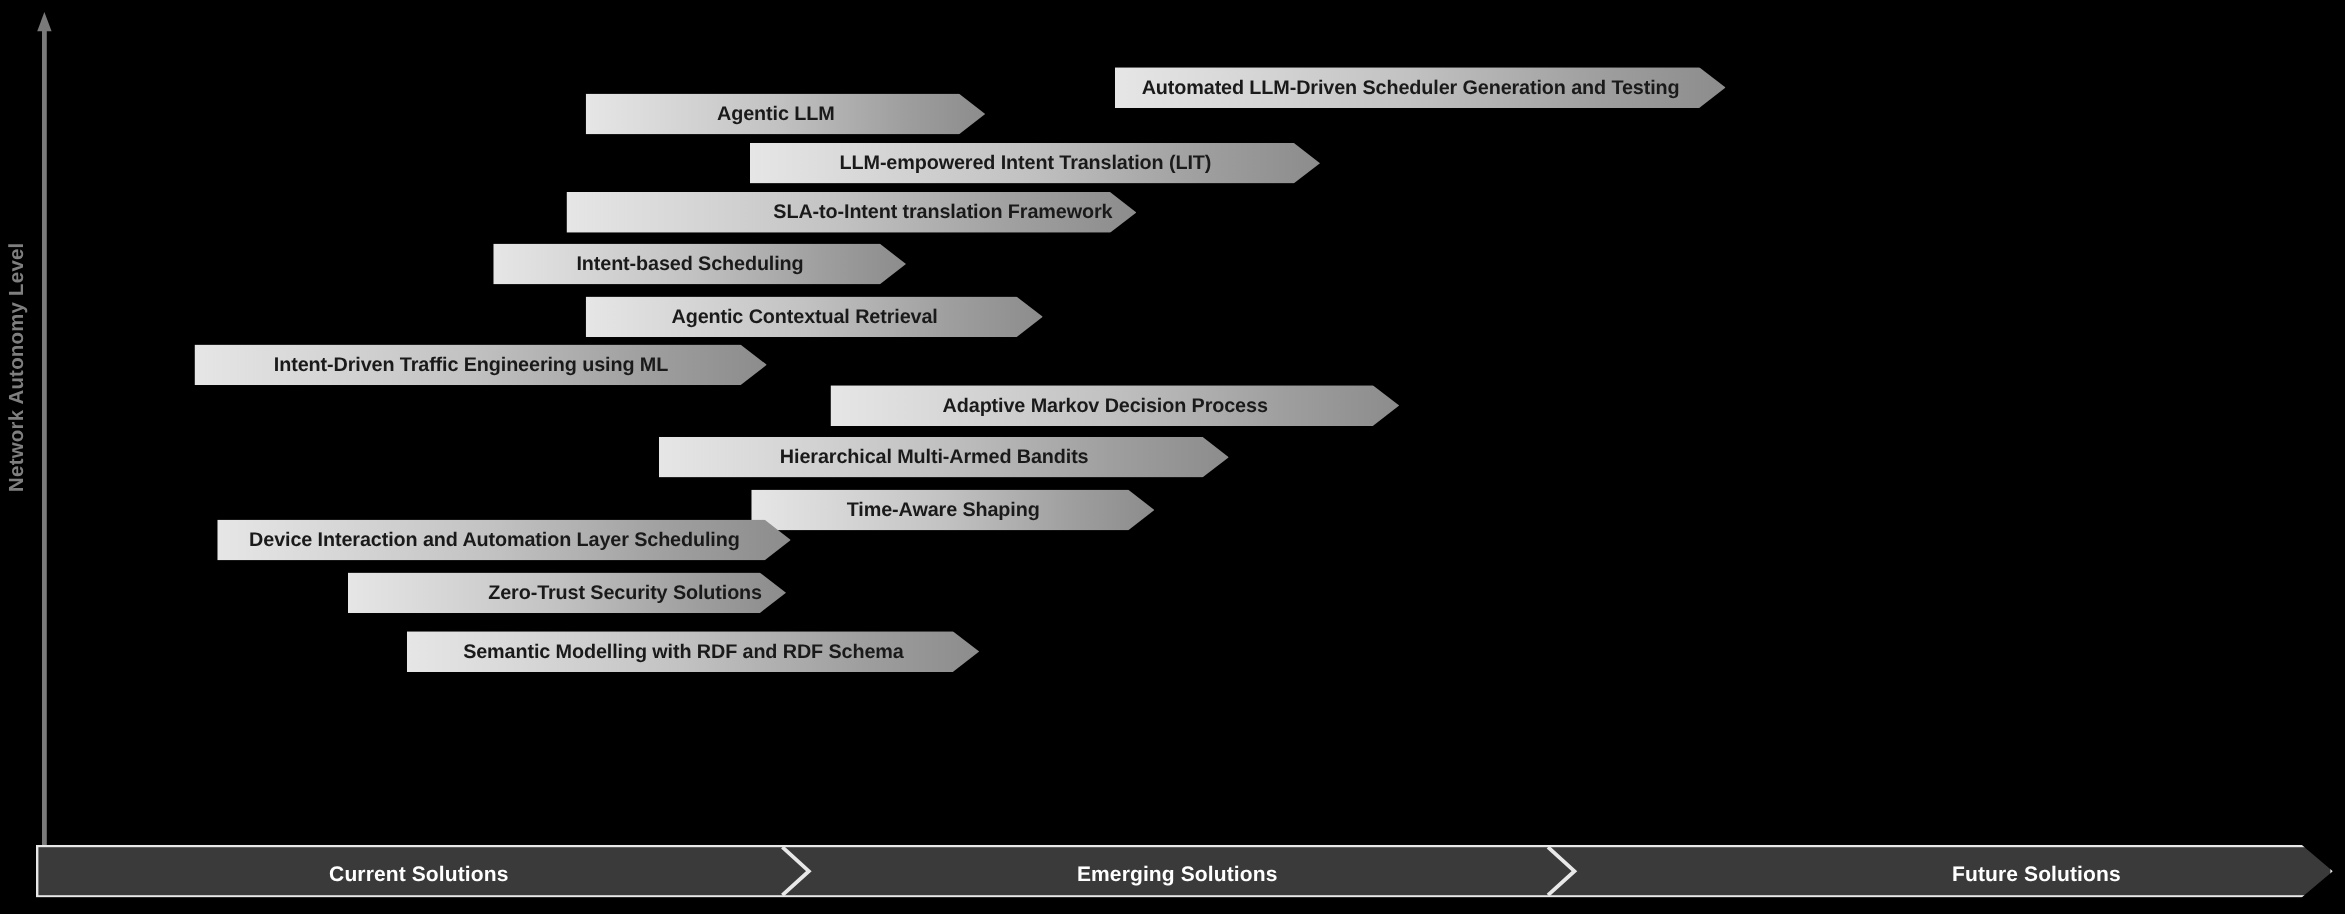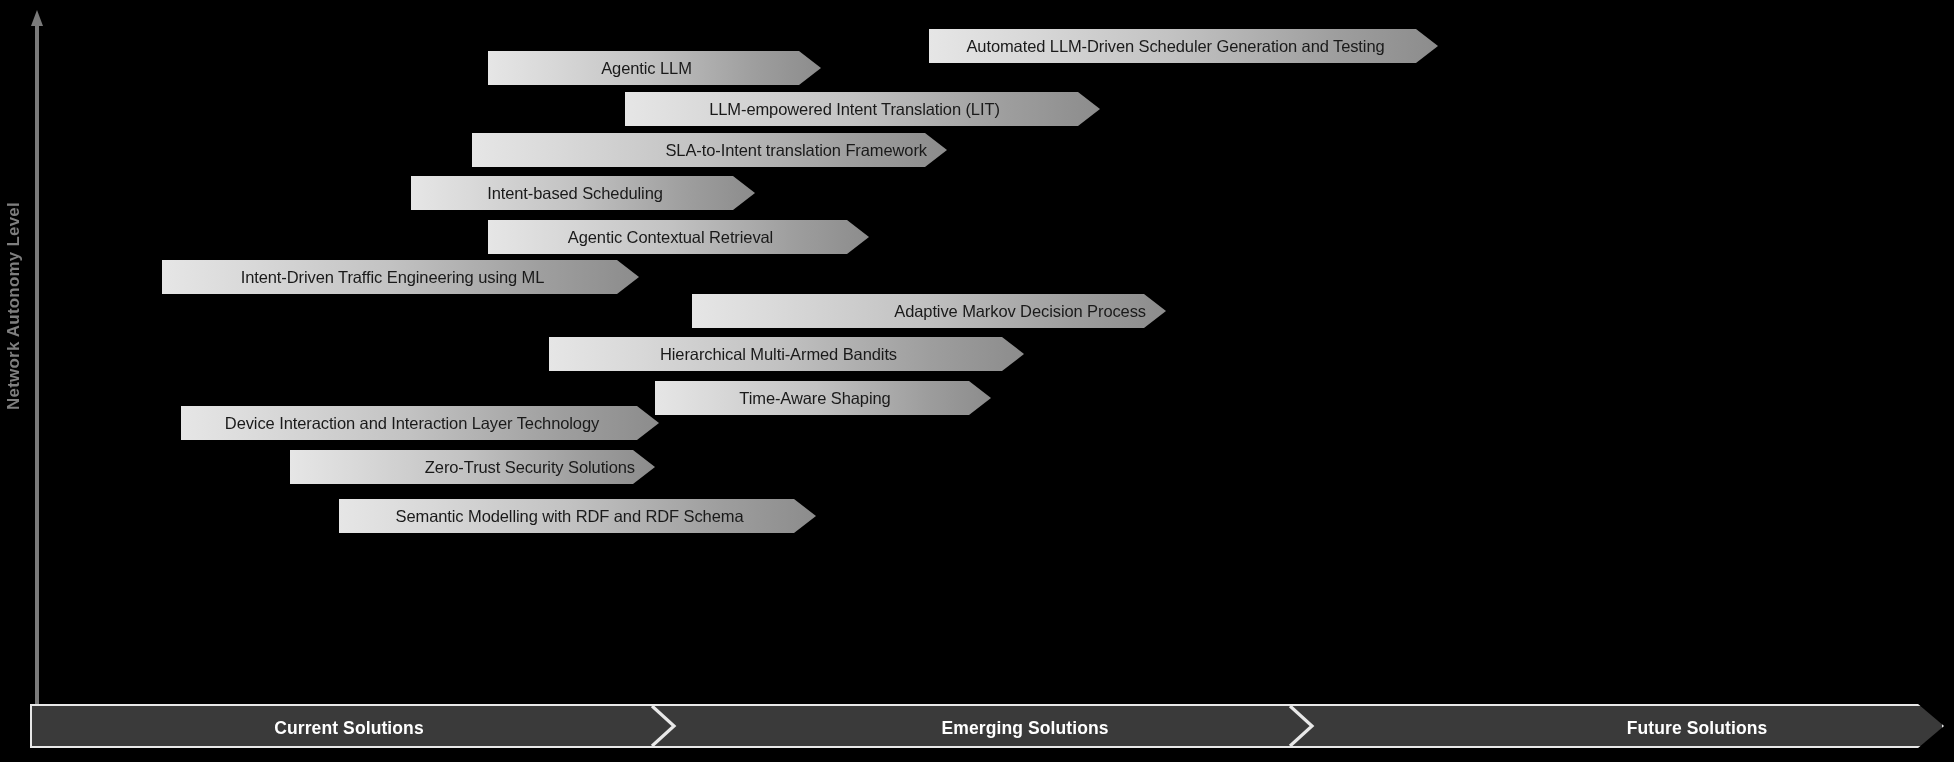--- a/index.html
+++ b/index.html
@@ -47,29 +47,30 @@
 
   
   .solution-arrow {
     position: absolute;
     display: flex;
     align-items: center;
     justify-content: center;
     height: 34px;
     color: #1a1a1a;
     font-size: 16.5px;
-    font-weight: normal;
+    font-weight: bold;
     letter-spacing: -0.1px;
     white-space: nowrap;
     background: linear-gradient(to right, #e6e6e6 0%, #d9d9d9 18%, #c2c2c2 48%, #9e9e9e 80%, #8c8c8c 100%);
     -webkit-clip-path: polygon(0 0, calc(100% - 22px) 0, 100% 50%, calc(100% - 22px) 100%, 0 100%);
     clip-path: polygon(0 0, calc(100% - 22px) 0, 100% 50%, calc(100% - 22px) 100%, 0 100%);
     box-sizing: border-box;
     padding-right: 20px;
     padding-left: 4px;
+    margin-top: 27px;
   }
   .solution-arrow .arrow-label {
     display: block;
     pointer-events: none;
   }
 
   
   #phase-axis {
     position: absolute;
     left: 30px;
@@ -135,45 +136,45 @@
       </div>
       <div class="solution-arrow" style="left: 411px; top: 176px; width: 344px;">
         <span class="arrow-label">Intent-based Scheduling</span>
       </div>
       <div class="solution-arrow" style="left: 488px; top: 220px; width: 381px;">
         <span class="arrow-label">Agentic Contextual Retrieval</span>
       </div>
       <div class="solution-arrow" style="left: 162px; top: 260px; width: 477px;">
         <span class="arrow-label">Intent-Driven Traffic Engineering using ML</span>
       </div>
-      <div class="solution-arrow" style="left: 692px; top: 294px; width: 474px; justify-content: flex-end;">
+      <div class="solution-arrow" style="left: 692px; top: 294px; width: 474px;">
         <span class="arrow-label">Adaptive Markov Decision Process</span>
       </div>
       <div class="solution-arrow" style="left: 549px; top: 337px; width: 475px;">
         <span class="arrow-label">Hierarchical Multi-Armed Bandits</span>
       </div>
-      <div class="solution-arrow" style="left: 655px; top: 381px; width: 336px;">
+      <div class="solution-arrow" style="left: 626px; top: 381px; width: 336px;">
         <span class="arrow-label">Time-Aware Shaping</span>
       </div>
       <div class="solution-arrow" style="left: 181px; top: 406px; width: 478px;">
-        <span class="arrow-label">Device Interaction and Interaction Layer Technology</span>
+        <span class="arrow-label">Device Interaction and Automation Layer Scheduling</span>
       </div>
       <div class="solution-arrow" style="left: 290px; top: 450px; width: 365px; justify-content: flex-end;">
         <span class="arrow-label">Zero-Trust Security Solutions</span>
       </div>
       <div class="solution-arrow" style="left: 339px; top: 499px; width: 477px;">
         <span class="arrow-label">Semantic Modelling with RDF and RDF Schema</span>
       </div>
     </div>
 
   <div id="phase-axis">
     <div id="phase-axis-shape"></div>
     <div id="phase-cells">
         <div class="phase-cell" style="left: 0px; width: 638px;">Current Solutions</div>
-        <div class="phase-cell" style="left: 676px; width: 638px;">Emerging Solutions</div>
+        <div class="phase-cell" style="left: 632px; width: 638px;">Emerging Solutions</div>
         <div class="phase-cell" style="left: 1348px; width: 638px;">Future Solutions</div>
         <div class="phase-sep" style="left: 618px;">
           <svg width="30" height="44" viewBox="0 0 30 44" xmlns="http://www.w3.org/2000/svg">
             <polyline points="4,2 26,22 4,42" fill="none" stroke="#e8e8e8" stroke-width="3.2" stroke-linejoin="miter" stroke-linecap="butt"></polyline>
           </svg>
         </div>
         <div class="phase-sep" style="left: 1256px;">
           <svg width="30" height="44" viewBox="0 0 30 44" xmlns="http://www.w3.org/2000/svg">
             <polyline points="4,2 26,22 4,42" fill="none" stroke="#e8e8e8" stroke-width="3.2" stroke-linejoin="miter" stroke-linecap="butt"></polyline>
           </svg>

